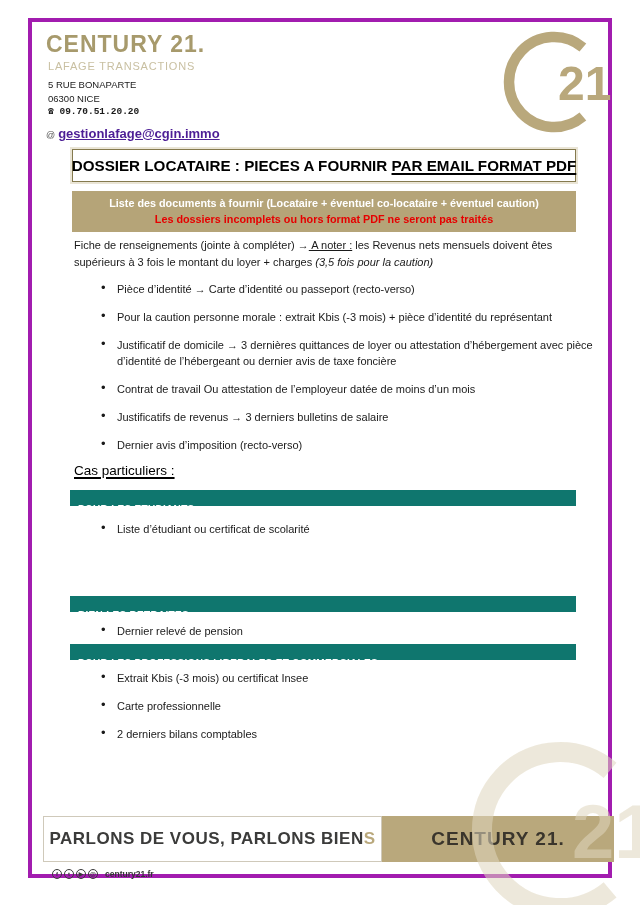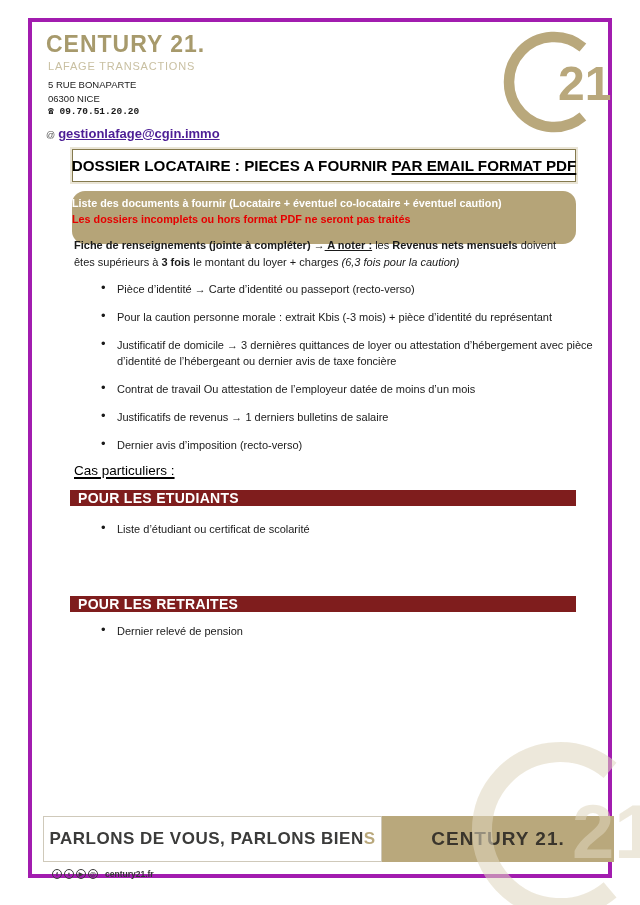--- a/index.html
+++ b/index.html
@@ -18,41 +18,41 @@
   .email-link { font-size:13px; font-weight:bold; color:#4c1d95; text-decoration:underline; margin-left:3px; }
 
   .logo-svg { position:absolute; left:470px; top:4px; }
 
   
   .title-box { position:absolute; left:40px; top:127px; width:504px; height:33px; border:1.5px solid #857A4E; box-shadow:0 0 0 2px #EAE5D6; background:#fff; display:flex; align-items:center; justify-content:center; }
   .title-box .t { font-size:15.2px; font-weight:bold; color:#000; white-space:nowrap; }
   .title-box .t .u { text-decoration:underline; text-decoration-thickness:1.5px; text-underline-offset:2px; }
 
   
-  .notice { position:absolute; left:40px; top:169px; width:504px; height:53px; background:#B5A478; text-align:left; padding-top:4px;border-radius:13px; }
+  .notice { position:absolute; left:40px; top:169px; width:504px; height:41px; background:#B5A478; text-align:center; padding-top:4px; }
   .notice .l1 { font-size:10.8px; font-weight:bold; color:#fff; line-height:16px; }
   .notice .l2 { font-size:10.8px; font-weight:bold; color:#E60000; line-height:16px; }
 
   
   .intro { position:absolute; left:42px; top:215px; width:502px; font-size:11px; line-height:16.5px; color:#1a1a1a; }
-  .intro b { font-weight:bold; }
+  .intro b { font-weight:normal; }
   .intro .u { text-decoration:underline; }
   .intro i { font-style:italic; }
 
   
   ul.doc-list { list-style:none; }
   ul.doc-list li { position:relative; padding-left:85px; padding-right:14px; font-size:11px; line-height:16px; color:#1a1a1a; margin-bottom:12px; }
   ul.doc-list li::before { content:"\2022"; position:absolute; left:69px; top:-1px; font-size:13px; color:#1a1a1a; }
   .main-list { position:absolute; left:0; top:259px; width:100%; }
 
   .cas-heading { position:absolute; left:42px; top:441px; font-size:13.5px; font-weight:normal; color:#000; text-decoration:underline; text-decoration-thickness:1.5px; text-underline-offset:2px; }
 
   
   .section { position:absolute; left:38px; width:506px; }
-  .section .bar { height:16px; background:#7f1d1d; color:#fff; font-size:14px; font-weight:bold; letter-spacing:0.3px; padding:0 0 0 8px; }
+  .section .bar { height:16px; background:#0f766e; color:#fff; font-size:10px; font-weight:bold; letter-spacing:0.3px; padding:14px 0 0 8px; }
   .section ul.doc-list { margin-left:-38px; width:584px; }
   .sec-etudiants { top:468px; } .sec-etudiants ul { margin-top:15px; }
   .sec-retraites { top:574px; } .sec-retraites ul { margin-top:11px; }
   .sec-professions { top:622px; } .sec-professions ul { margin-top:10px; }
 
   
   .footer-banner { position:absolute; left:11px; top:794px; width:571px; height:30px; display:flex; z-index:1; }
   .slogan-box { width:339px; height:46px; background:#fff; border:1px solid #CFC9BA; display:flex; align-items:center; justify-content:center; }
   .slogan { font-size:17px; font-weight:bold; letter-spacing:0.5px; color:#3B3B3A; white-space:nowrap; }
   .slogan .gold { color:#B9A87C; }
@@ -89,48 +89,56 @@
   <div class="title-box">
     <div class="t"><span>DOSSIER LOCATAIRE : PIECES A FOURNIR </span><span class="u">PAR EMAIL FORMAT PDF</span></div>
   </div>
 
   <div class="notice">
     <div class="l1">Liste des documents à fournir (Locataire + éventuel co-locataire + éventuel caution)</div>
     <div class="l2">Les dossiers incomplets ou hors format PDF ne seront pas traités</div>
   </div>
 
   <div class="intro">
-    <b>Fiche de renseignements (jointe à compléter) </b><b>→</b><b class="u"> A noter :</b><span> les </span><b>Revenus nets mensuels</b><span> doivent êtes supérieurs à </span><b>3 fois</b><span> le montant du loyer + charges </span><i>(6,3 fois pour la caution)</i>
+    <b>Fiche de renseignements (jointe à compléter) </b><b>→</b><b class="u"> A noter :</b><span> les </span><b>Revenus nets mensuels</b><span> doivent êtes supérieurs à </span><b>3 fois</b><span> le montant du loyer + charges </span><i>(3,5 fois pour la caution)</i>
   </div>
 
   <ul class="doc-list main-list">
     <li>Pièce d’identité → Carte d’identité ou passeport (recto-verso)</li>
     <li>Pour la caution personne morale : extrait Kbis (-3 mois) + pièce d’identité du représentant</li>
     <li>Justificatif de domicile → 3 dernières quittances de loyer ou attestation d’hébergement avec pièce d’identité de l’hébergeant ou dernier avis de taxe foncière</li>
     <li>Contrat de travail Ou attestation de l’employeur datée de moins d’un mois</li>
-    <li>Justificatifs de revenus → 1 derniers bulletins de salaire</li>
+    <li>Justificatifs de revenus → 3 derniers bulletins de salaire</li>
     <li>Dernier avis d’imposition (recto-verso)</li>
   </ul>
 
   <div class="cas-heading">Cas particuliers :</div>
 
   <div class="section sec-etudiants">
     <div class="bar">POUR LES ETUDIANTS</div>
     <ul class="doc-list">
       <li>Liste d’étudiant ou certificat de scolarité</li>
     </ul>
   </div>
 
   <div class="section sec-retraites">
-    <div class="bar">POUR LES RETRAITES</div>
+    <div class="bar">BIEN LES RETRAITES</div>
     <ul class="doc-list">
       <li>Dernier relevé de pension</li>
     </ul>
   </div>
 
+  <div class="section sec-professions">
+    <div class="bar">POUR LES PROFESSIONS LIBERALES ET COMMERCIALES</div>
+    <ul class="doc-list">
+      <li>Extrait Kbis (-3 mois) ou certificat Insee</li>
+      <li>Carte professionnelle</li>
+      <li>2 derniers bilans comptables</li>
+    </ul>
+  </div>
 
   <div class="footer-banner">
     <div class="slogan-box">
       <div class="slogan"><span>PARLONS DE VOUS, PARLONS BIEN</span><span class="gold">S</span></div>
     </div>
     <div class="brand-box">
       <div class="b">CENTURY 21.</div>
     </div>
   </div>
 

